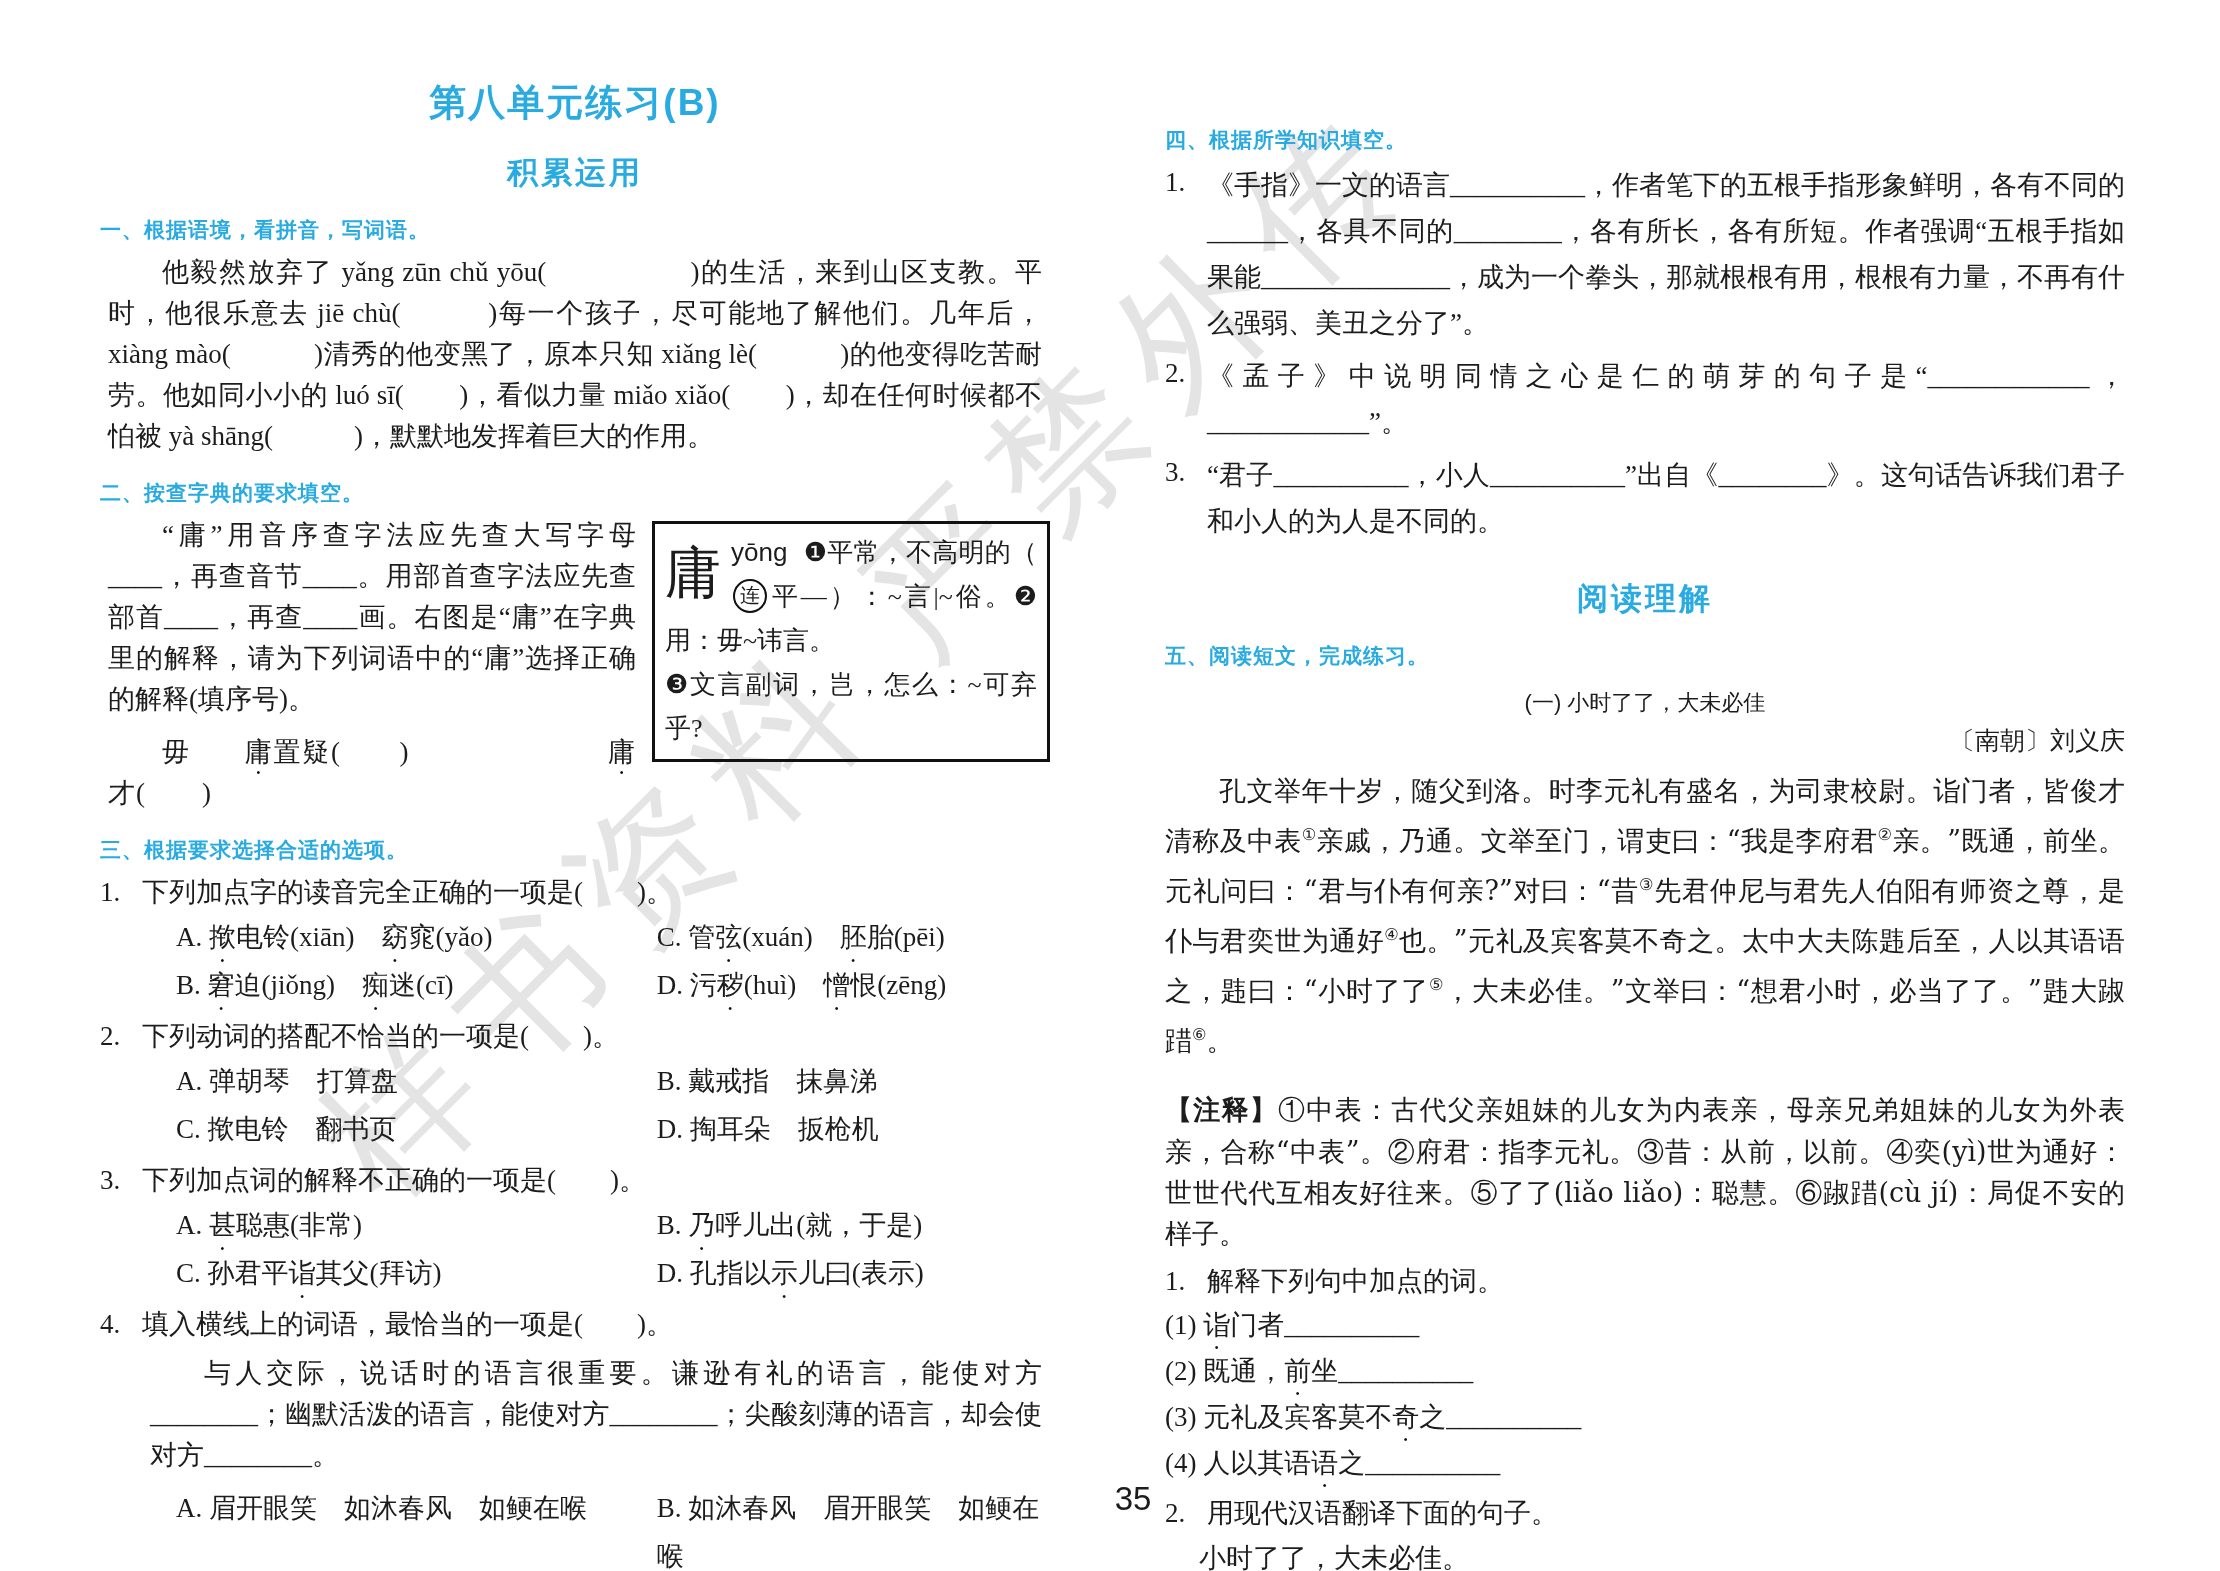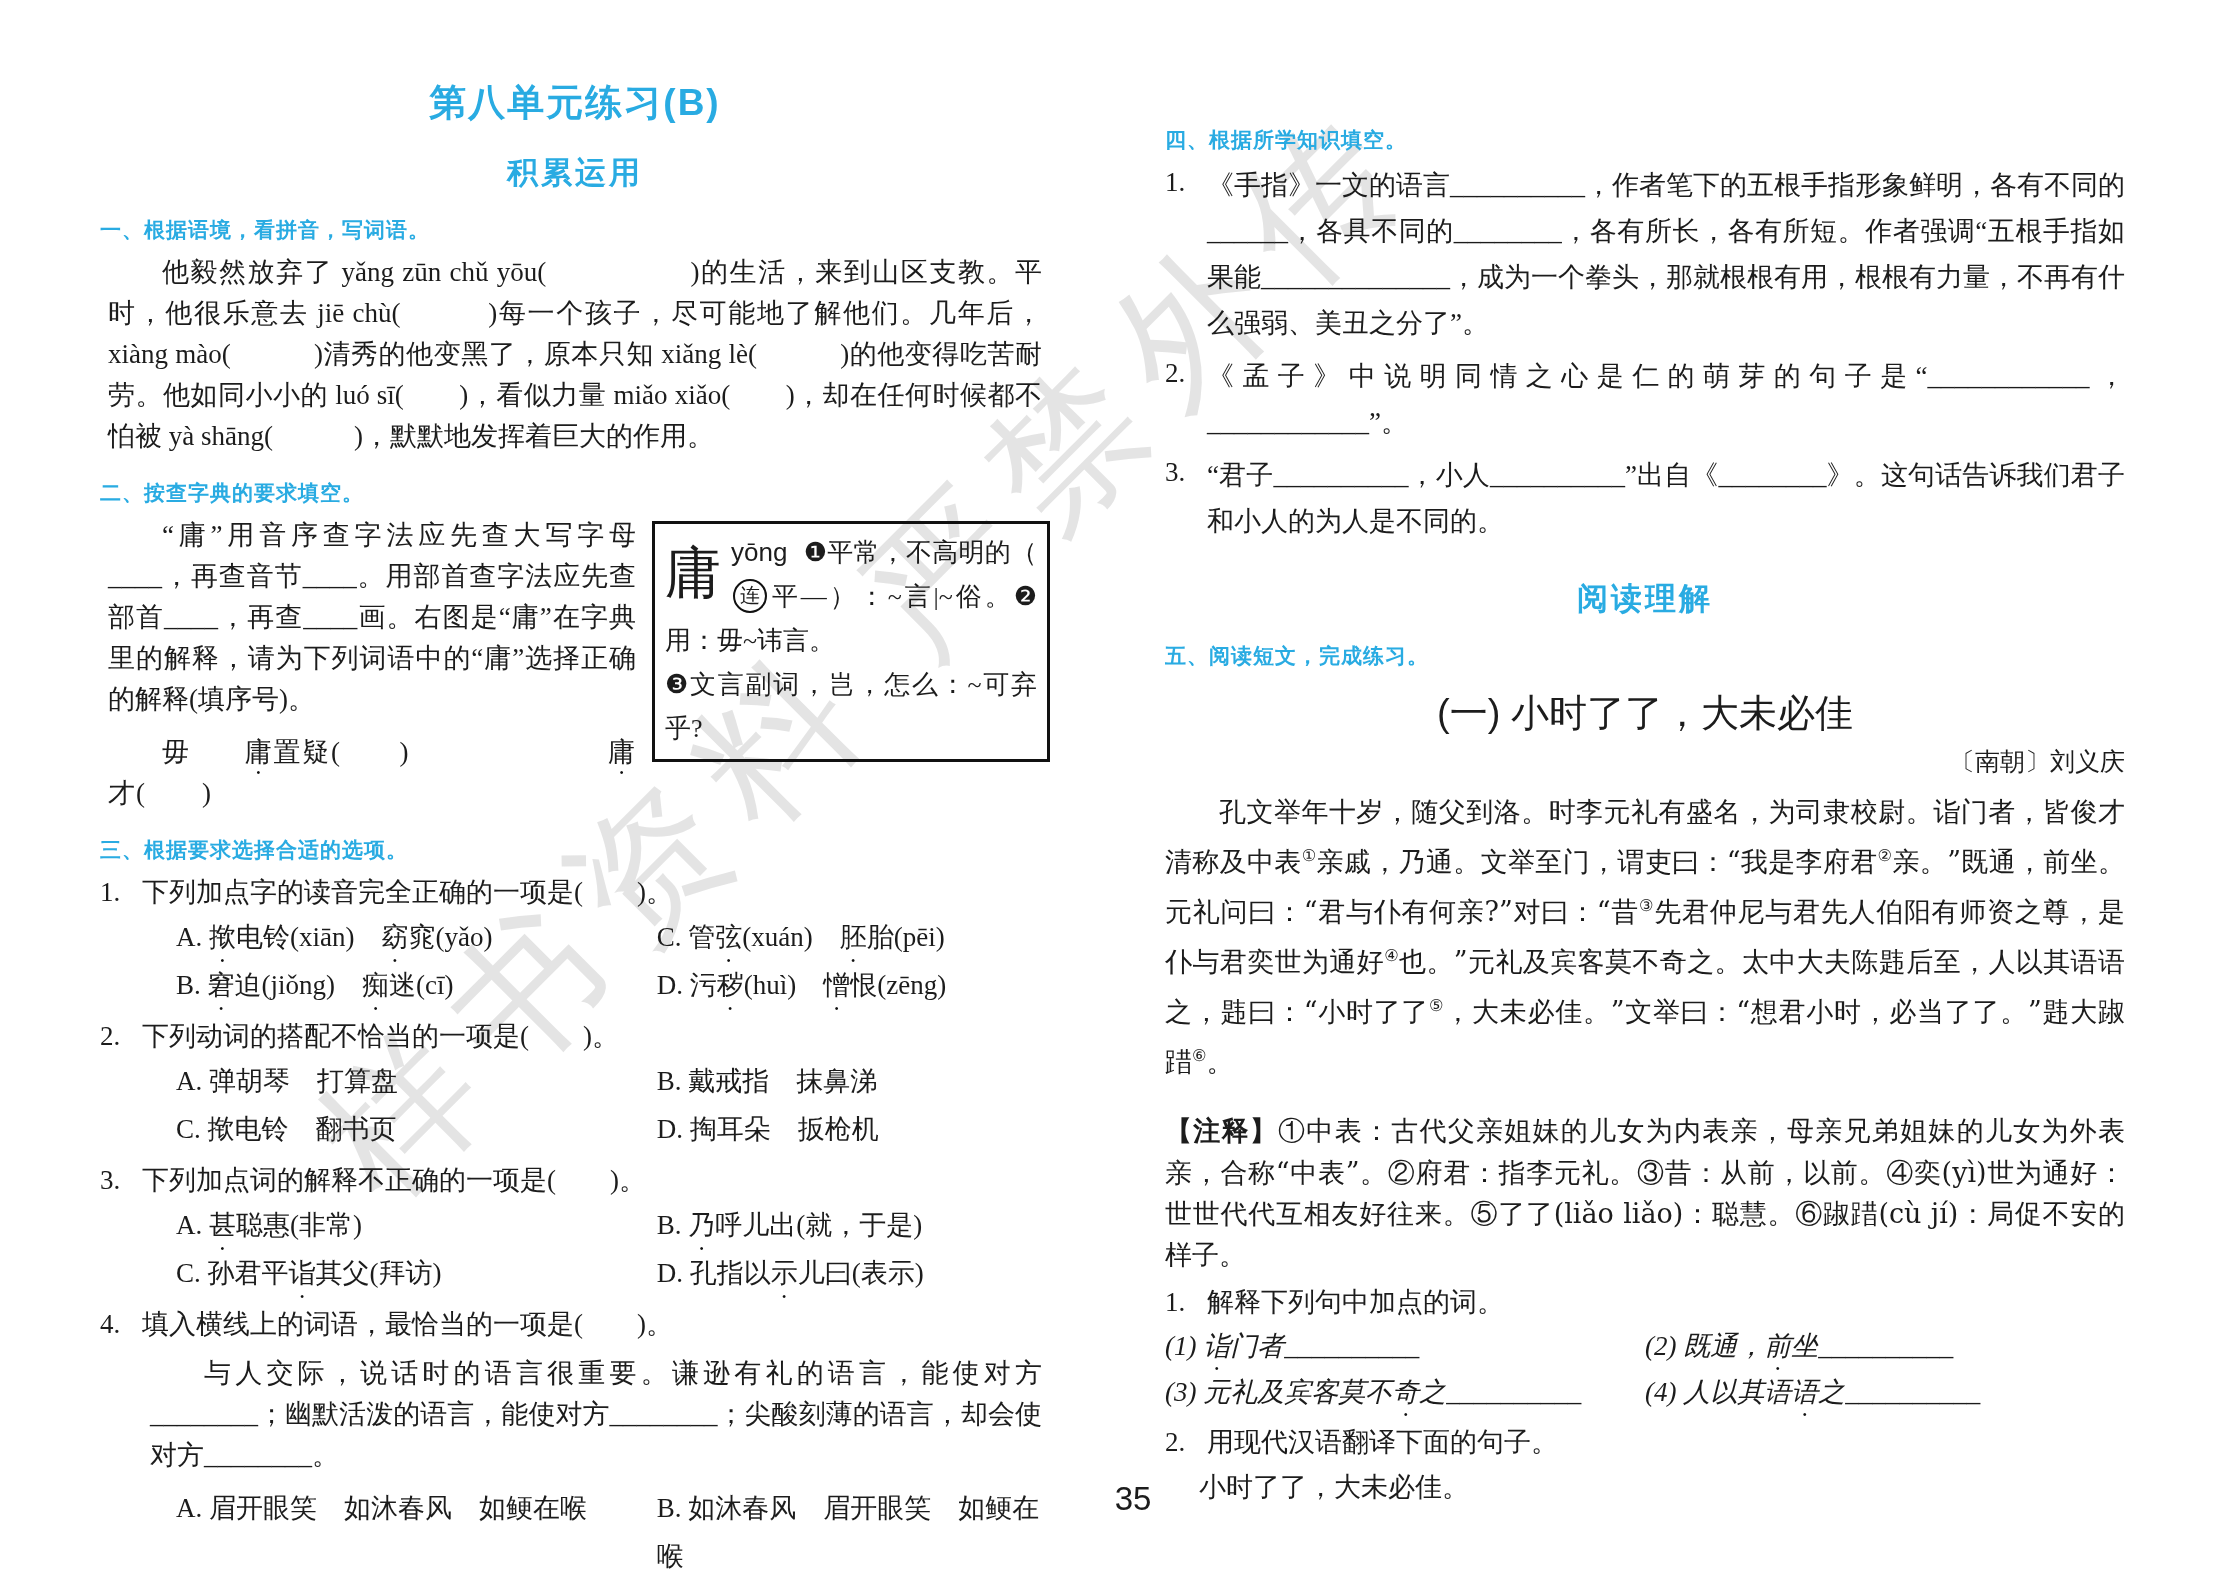--- a/index.html
+++ b/index.html
@@ -67,31 +67,31 @@
   }
   .words-line { margin-top:12px; text-indent:2em; letter-spacing:1px; }
 
   .fill-text { line-height:46px; text-align:justify; }
   .reading-banner {
     text-align:center; color:var(--accent); font-weight:bold;
     font-size:31px; letter-spacing:3px; margin:34px 0 10px;
     font-family:"Liberation Sans","DejaVu Sans",sans-serif;
   }
   .passage-title {
-    text-align:center; font-size:38px; margin:18px 0 4px; font-weight:normal;
+    text-align:center; font-size:22px; margin:18px 0 4px; font-weight:normal;
     font-family:"Liberation Sans","DejaVu Sans",sans-serif;
   }
   .passage-author { text-align:center; font-size:25px; margin:6px 0 12px; }
   .kaiti { font-family:"DejaVu Serif","Liberation Serif",serif;text-align:right; }
   .passage { line-height:44px; text-indent:2em; text-align:justify; margin:6px 0 0; }
   .passage sup, .notes sup { font-size:0.6em; }
   .notes { line-height:41px; text-align:justify; margin-top:26px; }
   .notes-label { font-weight:bold; font-family:"Liberation Sans","DejaVu Sans",sans-serif; }
 
-  .ritems { display:grid; grid-template-columns:1fr 1fr;font-style:italic; }
+  .ritems { display:grid; grid-template-columns:1fr; }
   .ritem  { line-height:46px; }
   .sentence { padding-left:34px; line-height:44px; margin-top:2px; }
   .rule { border-bottom:2px solid #222; height:34px; margin-left:36px; }
   .rule-q2 { margin-top:52px; }
 
   .page-number {
     position:absolute; left:4px; right:0; top:1480px; text-align:center;
     font-size:33px; z-index:1;
     font-family:"Liberation Sans","DejaVu Sans",sans-serif;
     padding-left:42px;

